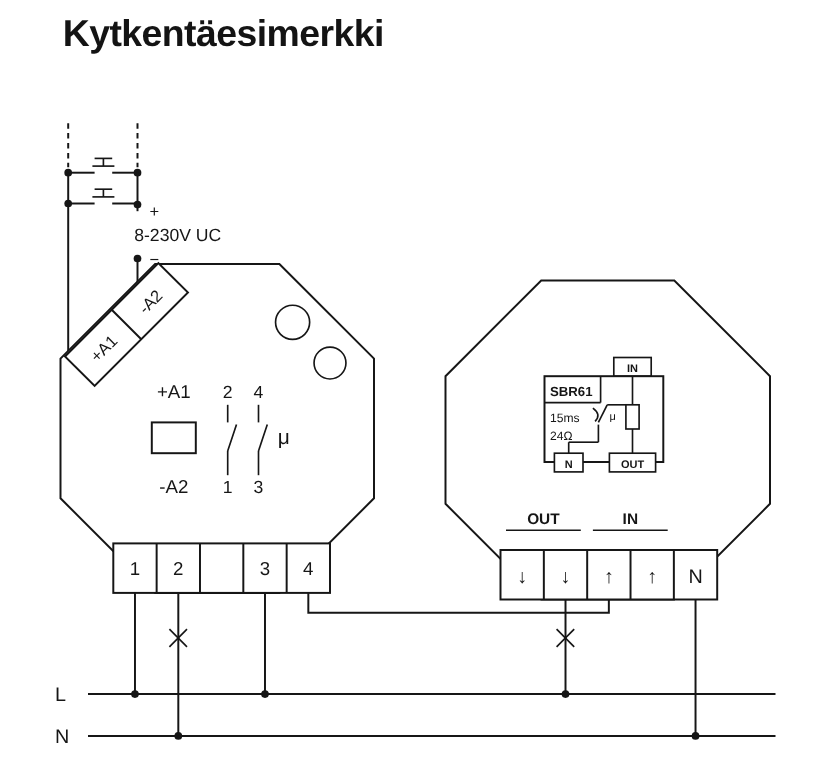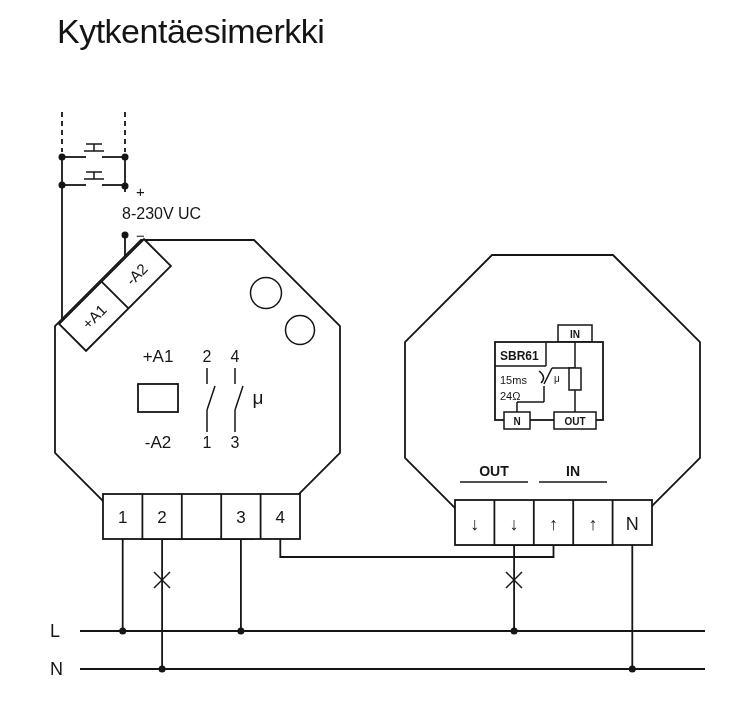--- a/index.html
+++ b/index.html
@@ -1,17 +1,17 @@
 <!DOCTYPE html>
 <html><head>
 <meta charset="utf-8">
 <style>
   html,body{margin:0;padding:0;background:#fff}
   .page{position:relative;width:756px;height:702px;background:#fff;overflow:hidden;font-family:"Liberation Sans",sans-serif}
-  .title{position:absolute;left:57px;top:12px;margin:0;font-size:34px;font-weight:normal;letter-spacing:-.5px;color:#141414}
+  .title{position:absolute;left:57px;top:12px;margin:0;font-size:34px;font-weight:bold;letter-spacing:-.5px;color:#141414}
   svg{position:absolute;left:0;top:0}
   svg text{fill:#161616;font-family:"Liberation Sans",sans-serif}
   .ln{stroke:#161616;stroke-width:1.8;fill:none}
   .thin{stroke:#161616;stroke-width:1.5;fill:none}
   .dash{stroke-dasharray:5 4}
   .box{fill:#fff;stroke:#161616;stroke-width:1.8}
   .boxt{fill:#fff;stroke:#161616;stroke-width:1.5}
   .dot{fill:#161616;stroke:none}
   .t10b{font-size:10px;font-weight:bold}
   .t10{font-size:10px}

